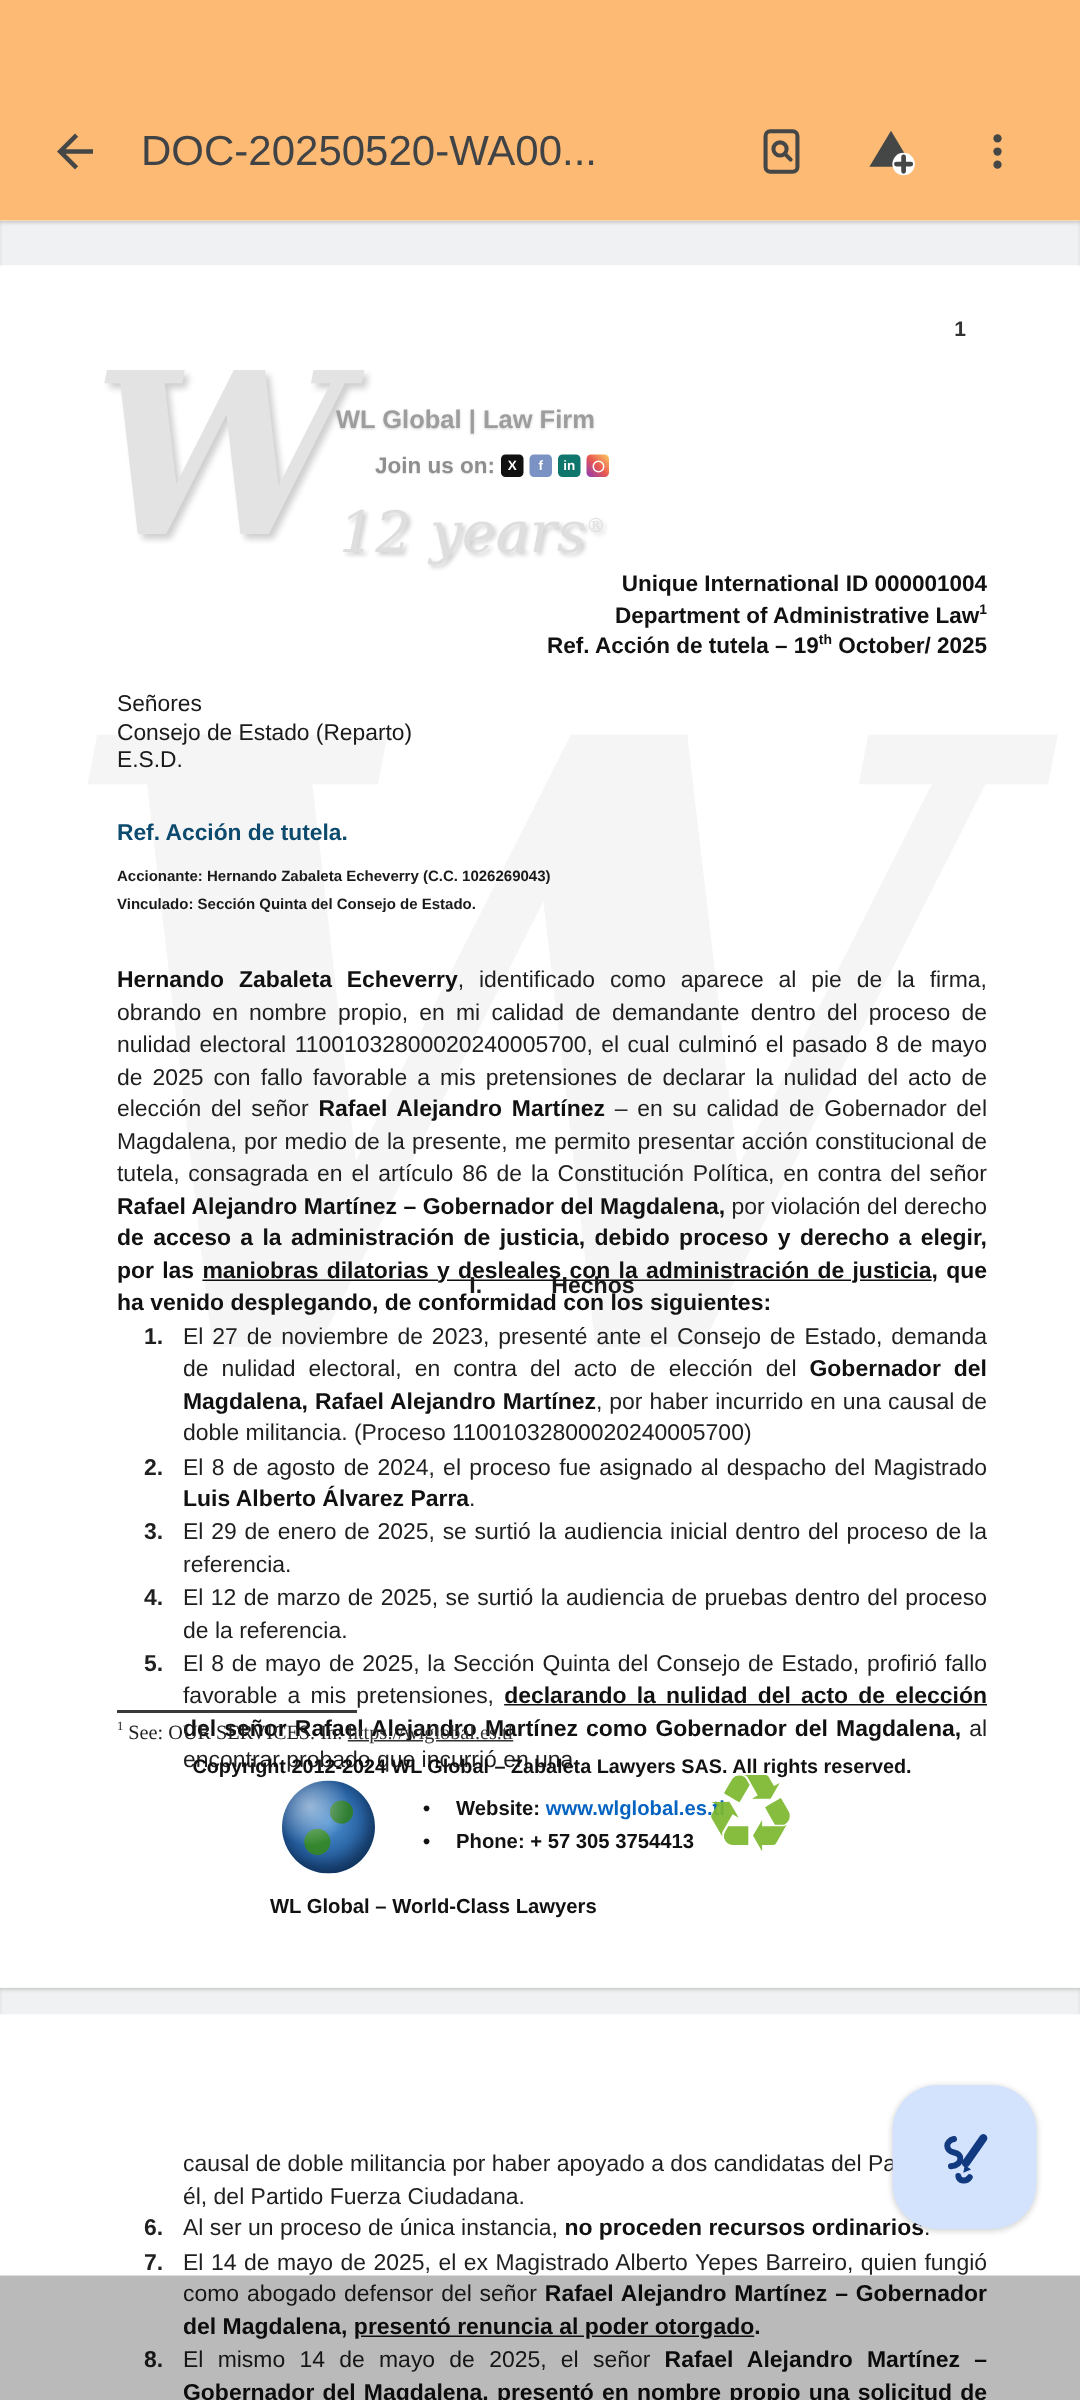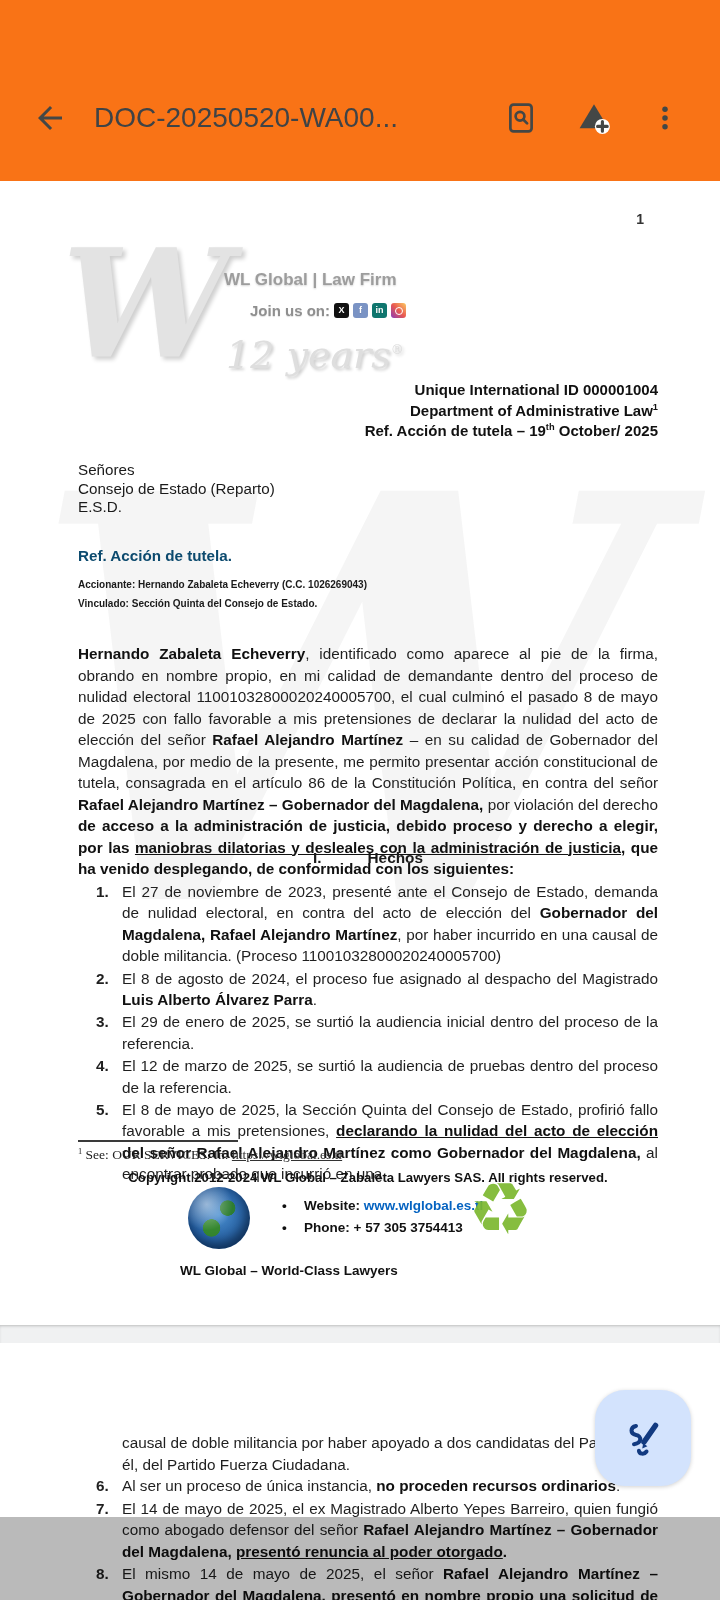--- a/index.html
+++ b/index.html
@@ -1,21 +1,21 @@
 <!DOCTYPE html>
 <html><head>
 <meta charset="utf-8">
 <style>
   html,body{margin:0;padding:0;background:#fff;}
   body{width:720px;height:1600px;position:relative;overflow:hidden;
        font-family:"Liberation Sans",sans-serif;color:#1f1f1f;}
   .screen{position:absolute;inset:0;}
 
   
-  .appbar{position:absolute;top:0;left:0;right:0;height:181px;background:#f97316;
+  .appbar{position:absolute;top:0;left:0;right:0;height:147px;background:#fdba74;
           display:flex;align-items:center;box-sizing:border-box;
           padding:55px 34px 0 26px;z-index:20;}
   .iconbtn{background:none;border:none;padding:6px;margin:0;cursor:pointer;
            display:flex;align-items:center;justify-content:center;}
   .appbar .title{flex:1;margin-left:20px;font-size:28px;color:#3f4346;
                  letter-spacing:0;white-space:nowrap;overflow:hidden;}
   .appbar svg{display:block;}
   .gap26{width:26px;flex:0 0 auto;}
 
   

